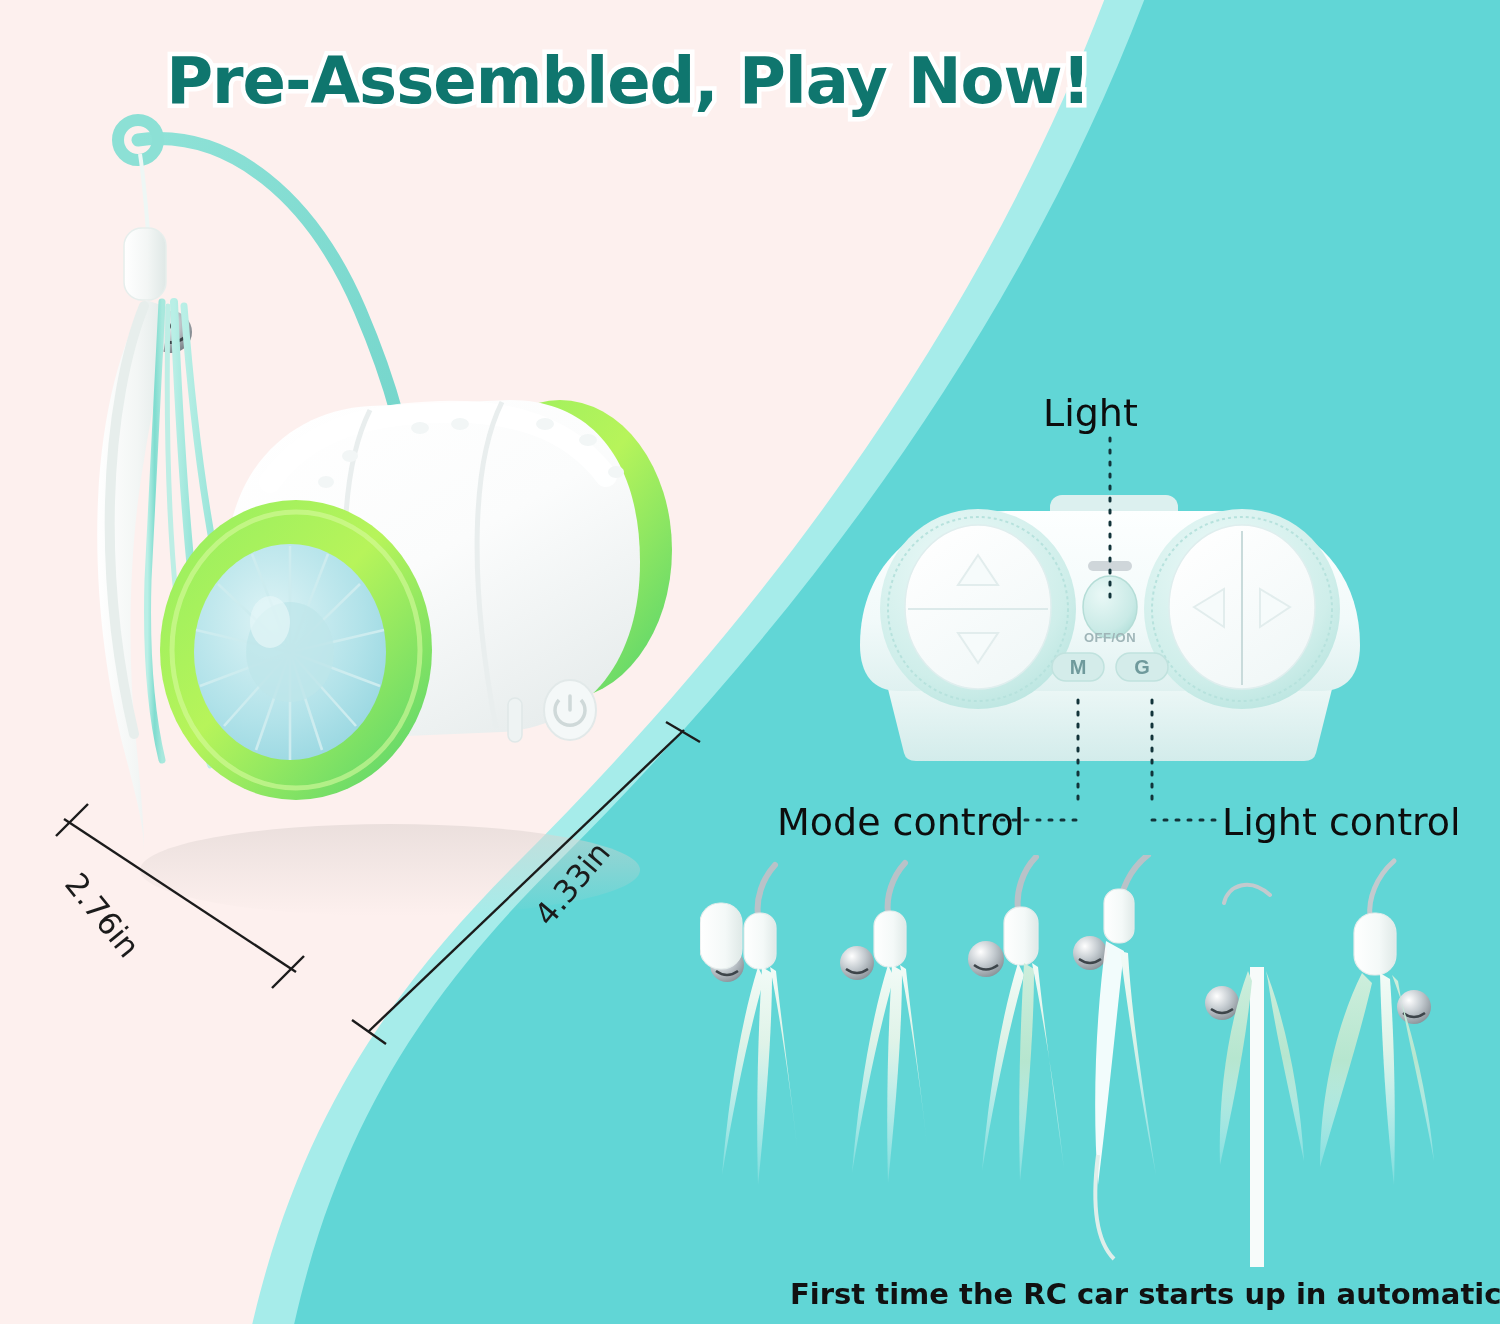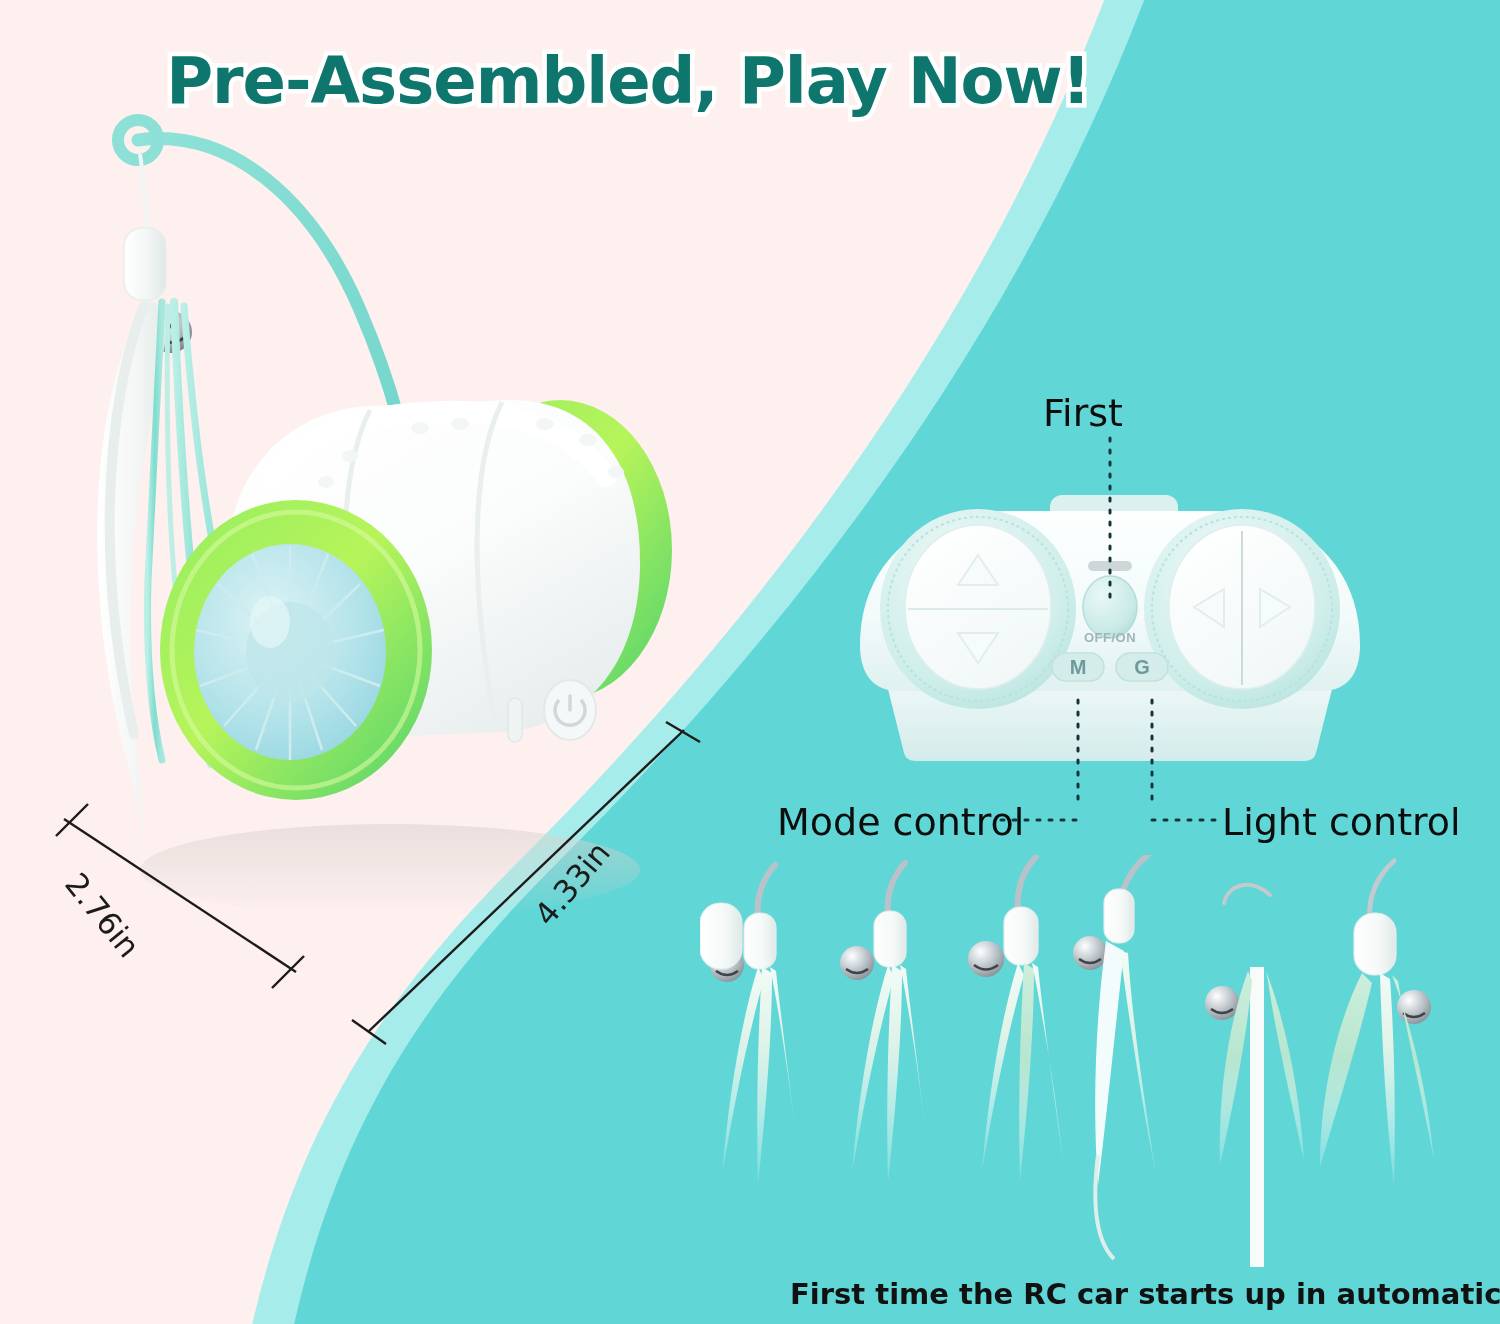--- a/index.html
+++ b/index.html
@@ -327,21 +327,21 @@
   <svg class="leader" style="left:0;top:0;width:1500px;height:1324px;" viewBox="0 0 1500 1324">
     <g stroke="#12343a" stroke-width="3" stroke-dasharray="3 9" stroke-linecap="round" fill="none">
       <line x1="1110" y1="438" x2="1110" y2="598"></line>
       <line x1="1078" y1="700" x2="1078" y2="800"></line>
       <line x1="1001" y1="820" x2="1078" y2="820"></line>
       <line x1="1152" y1="700" x2="1152" y2="800"></line>
       <line x1="1152" y1="820" x2="1222" y2="820"></line>
     </g>
   </svg>
 
-  <div class="callout lbl-switch">First</div>
+  <div class="callout lbl-switch">Light</div>
   <div class="callout lbl-mode">Mode control</div>
   <div class="callout lbl-light">Light control</div>
 
   <div class="feathers-wrap">
     <svg width="800" height="420" viewBox="0 0 800 420">
       <defs>
         <linearGradient id="feath" x1="0" y1="0" x2="0" y2="1">
           <stop offset="0" stop-color="#f2fbf7"></stop>
           <stop offset="0.35" stop-color="#dff3e8"></stop>
           <stop offset="1" stop-color="#ffffff" stop-opacity="0.15"></stop>

